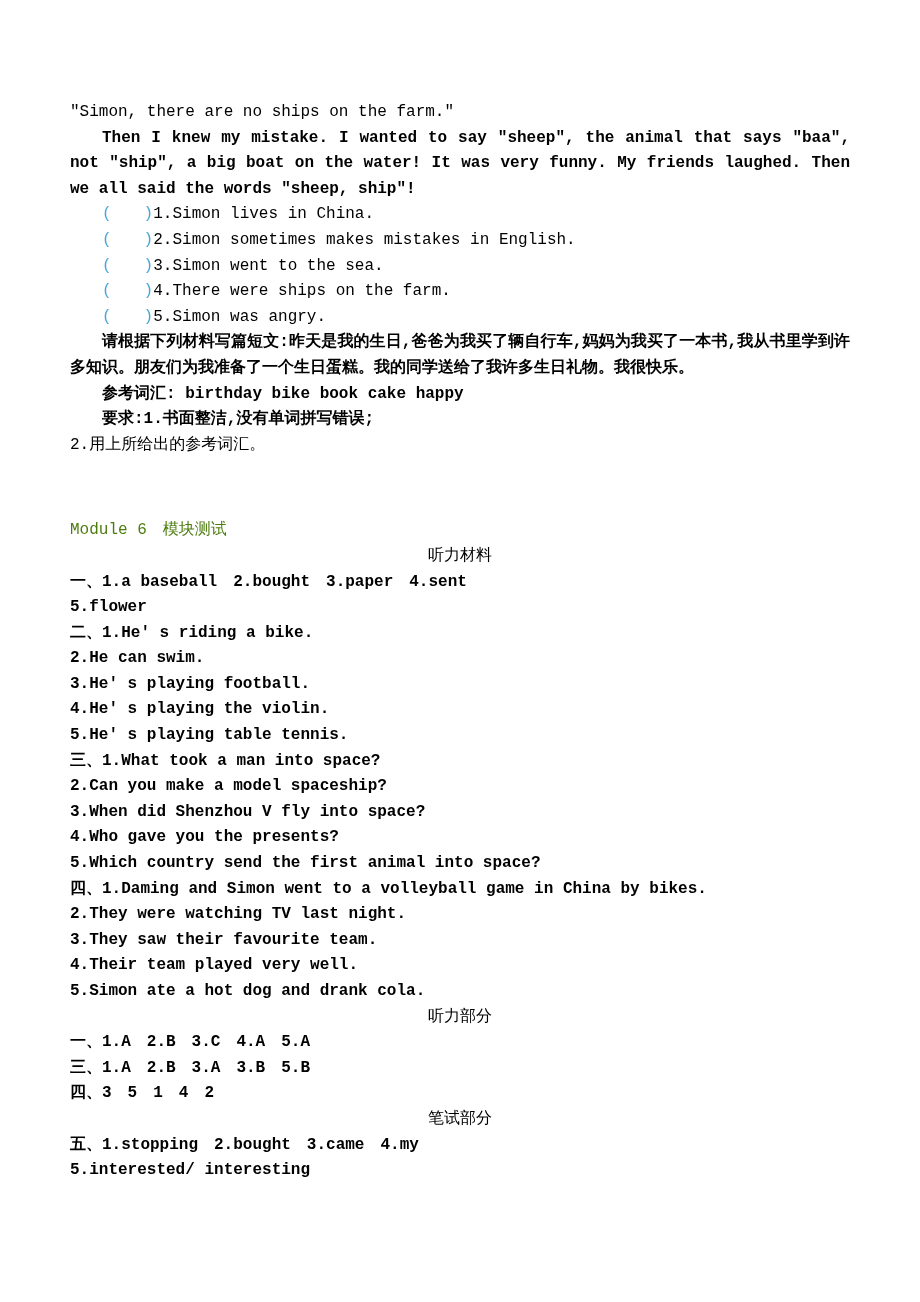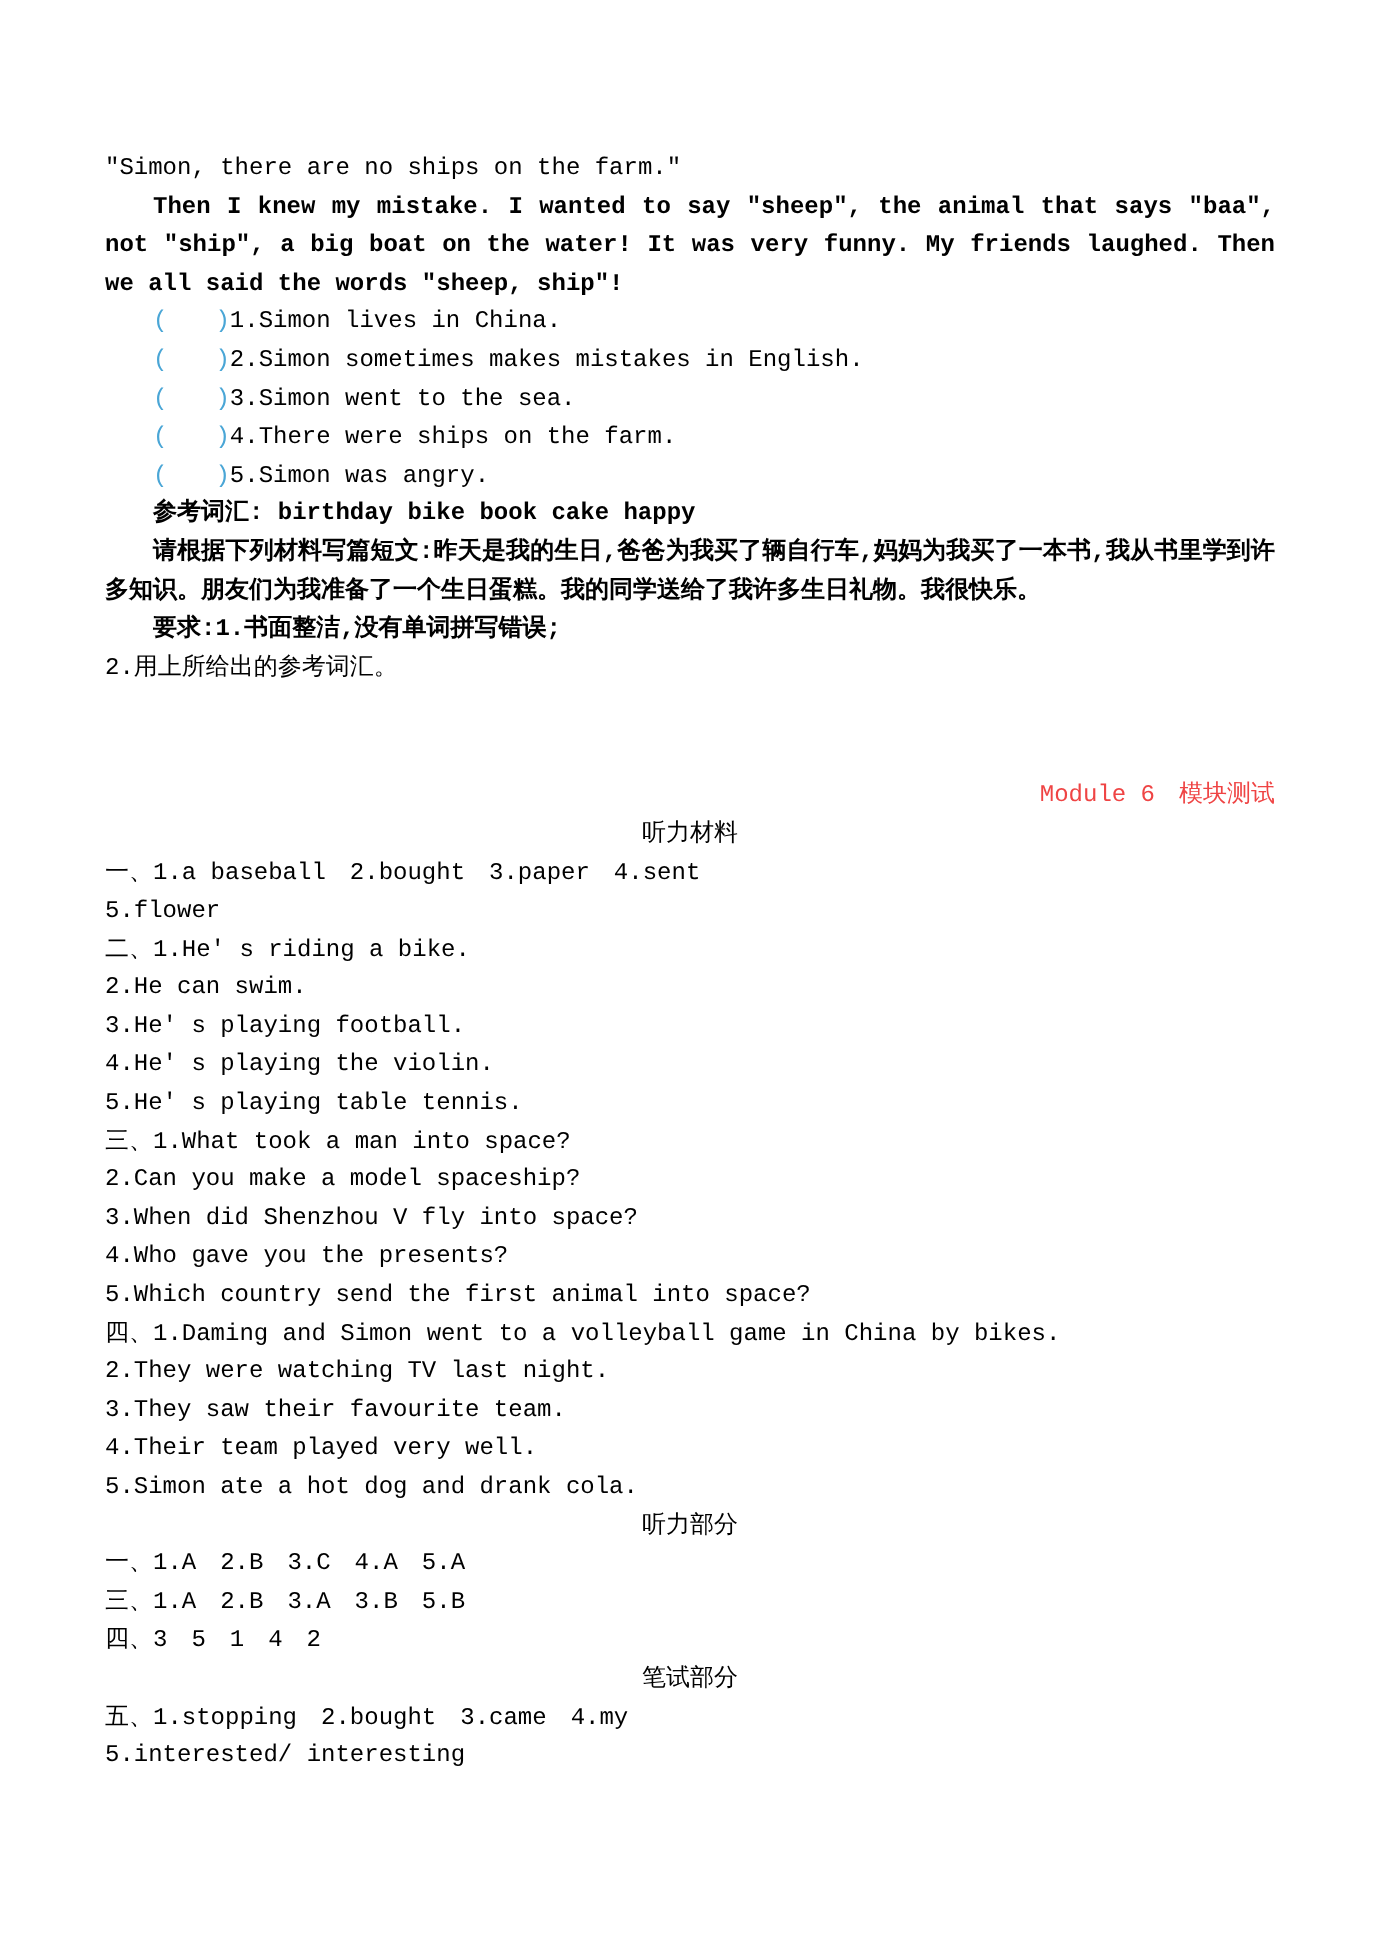--- a/index.html
+++ b/index.html
@@ -14,45 +14,45 @@
   }
   .page {
     padding: 100px 70px 60px 70px;
   }
   .p { margin: 0; }
   .indent1 { text-indent: 2em; font-weight: bold; }
   .q-line { text-indent: 2em; }
   .paren { color: #4aa6d6; }
   .justify { text-align: justify; text-justify: inter-ideograph; }
   .title-blue {
-    color: #ef4444;
-    text-align: right;
+    color: #4d7c0f;
+    text-align: left;
     margin-top: 60px;
   }
   .center { text-align: center; }
-  .ans-block .p { margin: 0; }
+  .ans-block .p { margin: 0; font-weight: bold; }
 </style>
 </head>
 <body>
 
 <div class="page">
 
   <p class="p">"Simon, there are no ships on the farm."</p>
   <p class="p indent1 justify">Then I knew my mistake. I wanted to say "sheep", the animal that says "baa", not "ship", a big boat on the water! It was very funny. My friends laughed. Then we all said the words "sheep, ship"!</p>
 
   <div>
     <p class="p q-line"><span class="paren">(</span>　　<span class="paren">)</span><span>1.Simon lives in China.</span></p>
     <p class="p q-line"><span class="paren">(</span>　　<span class="paren">)</span><span>2.Simon sometimes makes mistakes in English.</span></p>
     <p class="p q-line"><span class="paren">(</span>　　<span class="paren">)</span><span>3.Simon went to the sea.</span></p>
     <p class="p q-line"><span class="paren">(</span>　　<span class="paren">)</span><span>4.There were ships on the farm.</span></p>
     <p class="p q-line"><span class="paren">(</span>　　<span class="paren">)</span><span>5.Simon was angry.</span></p>
   </div>
 
+  <p class="p indent1 justify">请根据下列材料写篇短文:昨天是我的生日,爸爸为我买了辆自行车,妈妈为我买了一本书,我从书里学到许多知识。朋友们为我准备了一个生日蛋糕。我的同学送给了我许多生日礼物。我很快乐。</p>
   <p class="p indent1">参考词汇: birthday bike book cake happy</p>
-  <p class="p indent1 justify">请根据下列材料写篇短文:昨天是我的生日,爸爸为我买了辆自行车,妈妈为我买了一本书,我从书里学到许多知识。朋友们为我准备了一个生日蛋糕。我的同学送给了我许多生日礼物。我很快乐。</p>
   <p class="p indent1">要求:1.书面整洁,没有单词拼写错误;</p>
   <p class="p">2.用上所给出的参考词汇。</p>
 
   <p class="p title-blue">Module 6　模块测试</p>
   <p class="p center">听力材料</p>
 
   <div class="ans-block">
     <p class="p">一、1.a baseball　2.bought　3.paper　4.sent</p>
     <p class="p">5.flower</p>
     <p class="p">二、1.He' s riding a bike.</p>

